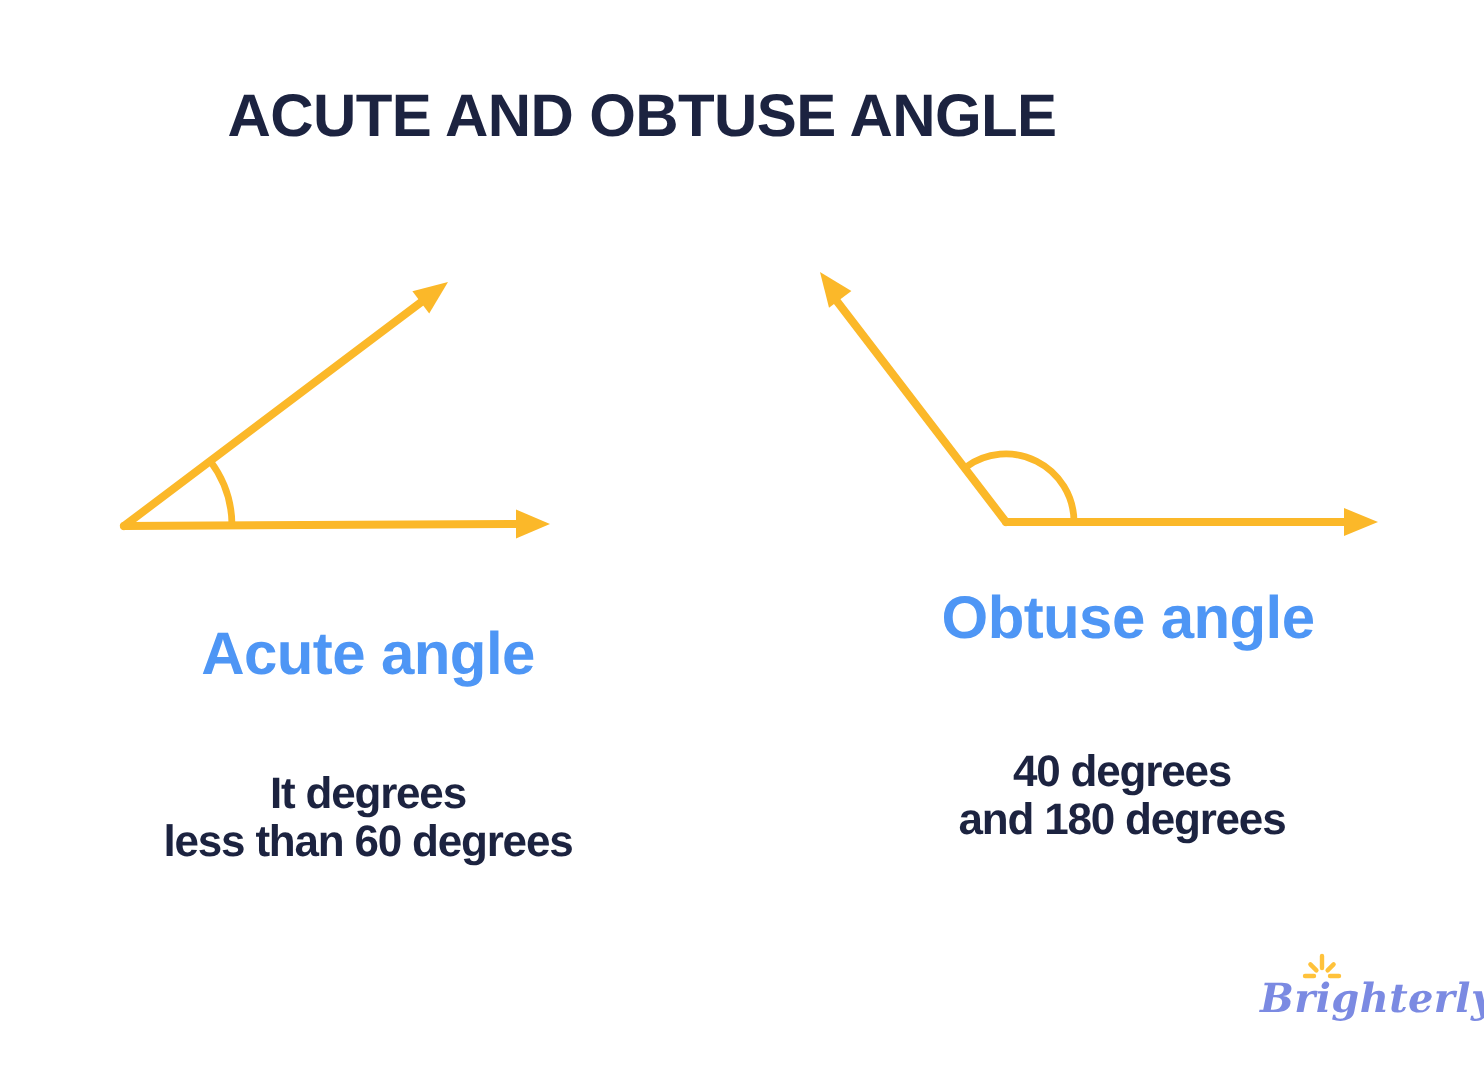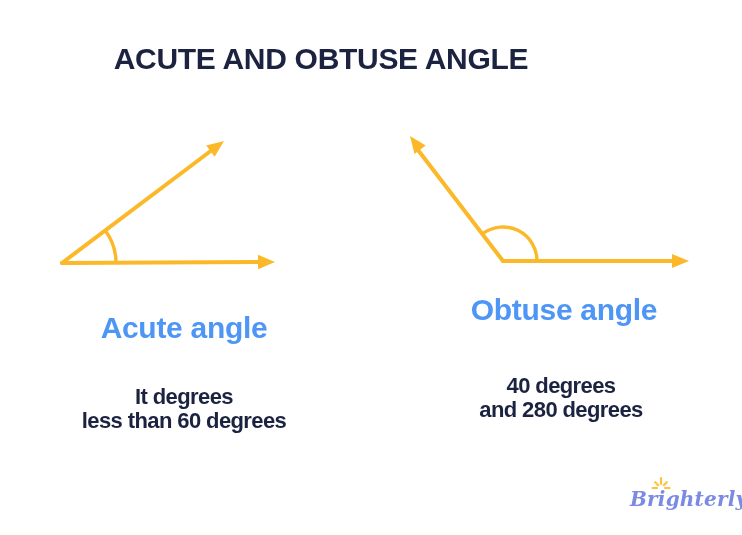--- a/index.html
+++ b/index.html
@@ -79,21 +79,21 @@
 
   <div class="fig-label" style="left:564px;top:295px">Obtuse angle</div>
 
   <div class="fig-desc" style="left:184px;top:385px">
     <div>It degrees</div>
     <div>less than 60 degrees</div>
   </div>
 
   <div class="fig-desc" style="left:561px;top:374px">
     <div>40 degrees</div>
-    <div>and 280 degrees</div>
+    <div>and 180 degrees</div>
   </div>
 
   <div class="logo">
     <svg class="sparkle" viewBox="0 0 22 18" aria-hidden="true">
       <line x1="7" y1="14" x2="2.5" y2="14"></line>
       <line x1="8.2" y1="11.2" x2="5.2" y2="8.2"></line>
       <line x1="11" y1="10" x2="11" y2="4"></line>
       <line x1="13.8" y1="11.2" x2="16.8" y2="8.2"></line>
       <line x1="15" y1="14" x2="19.5" y2="14"></line>
     </svg>

